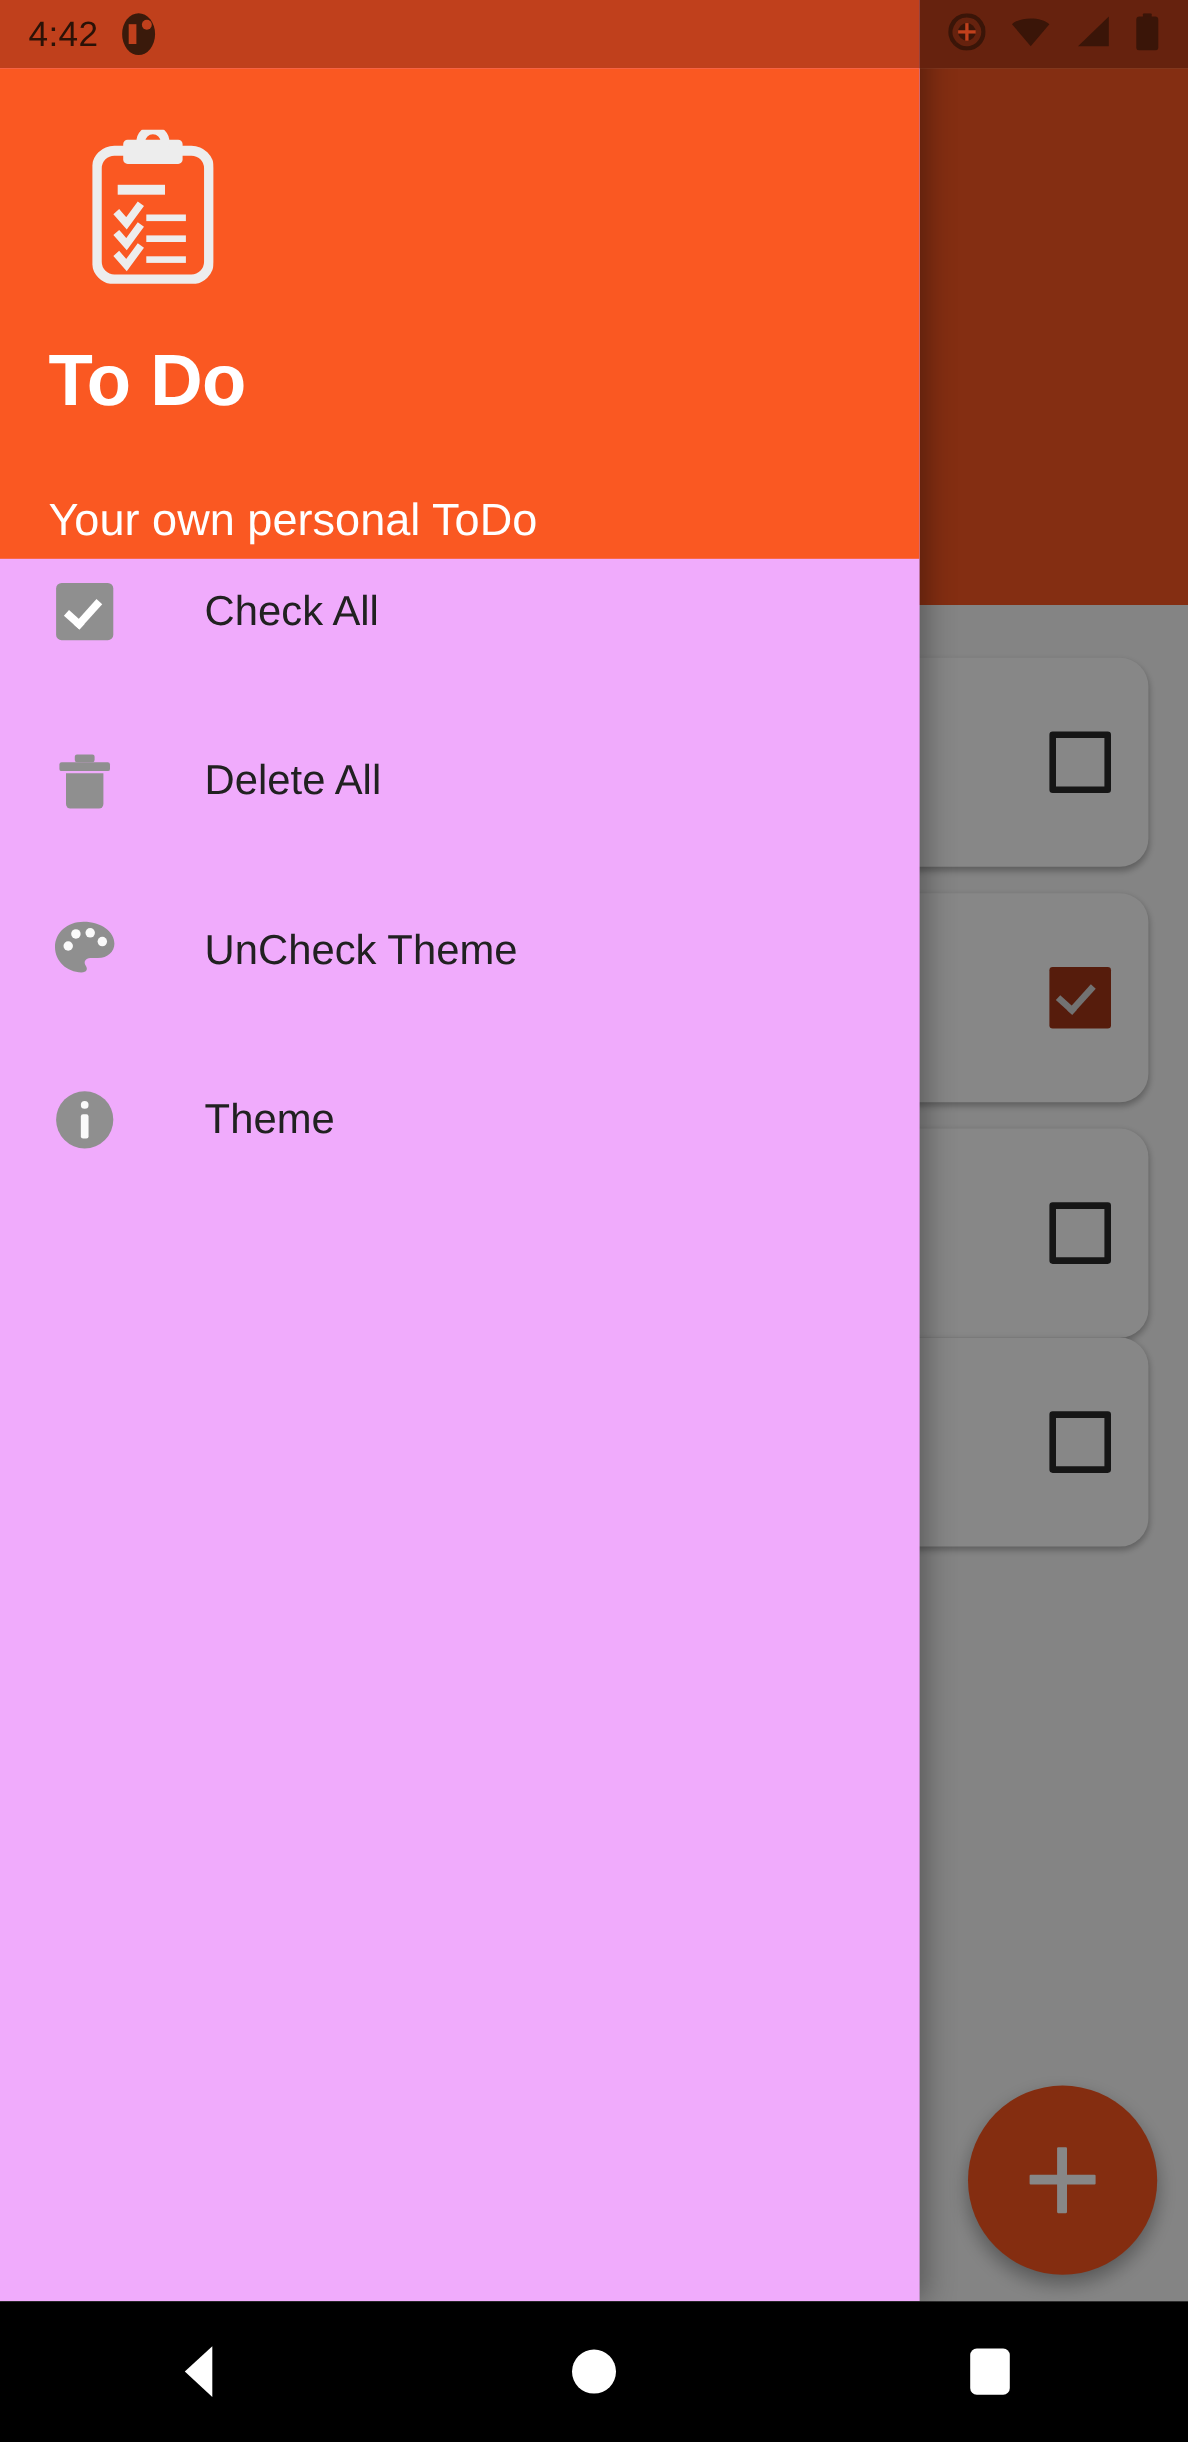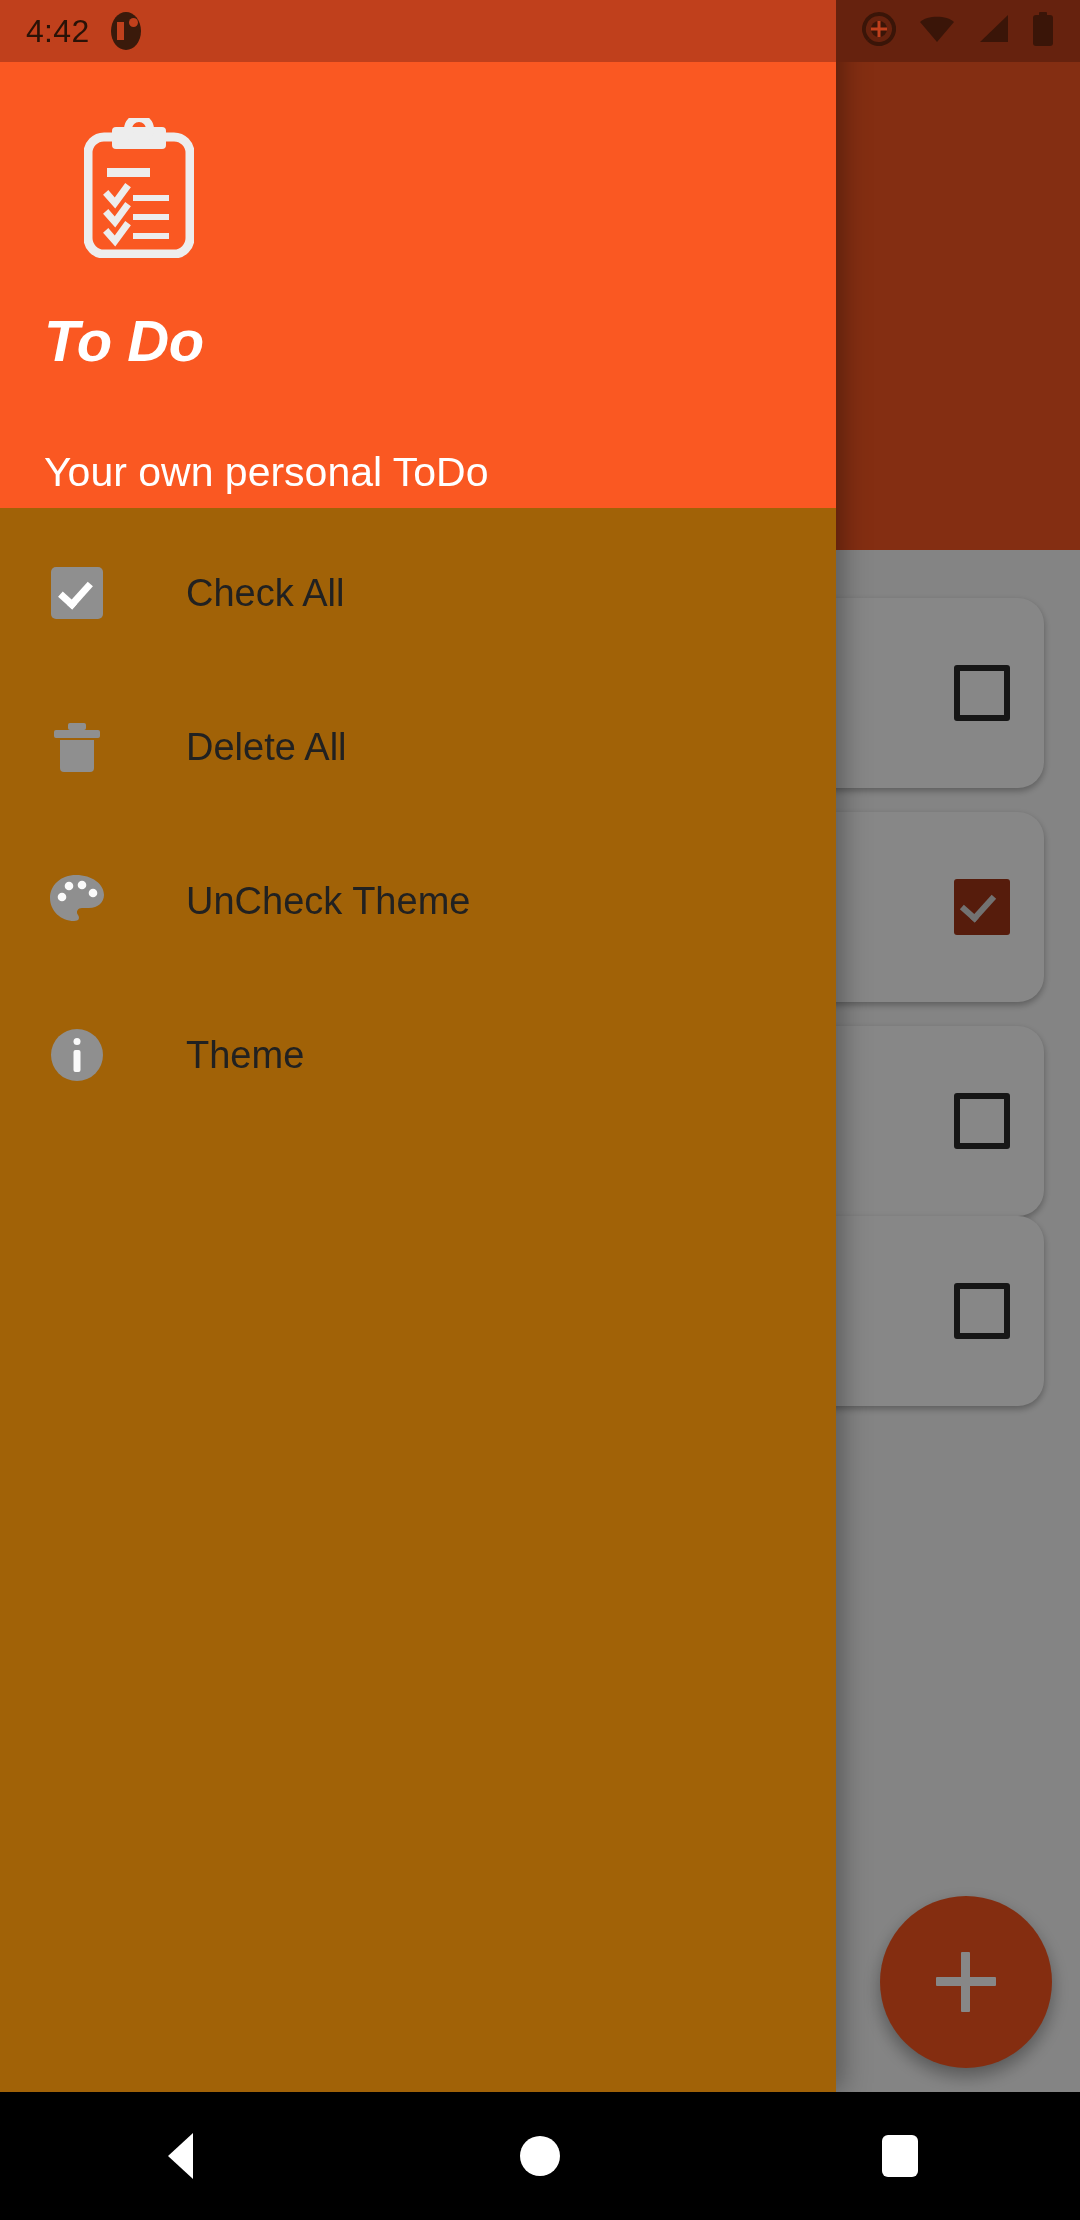--- a/index.html
+++ b/index.html
@@ -124,21 +124,21 @@
     height: 2092px;
     background: rgba(0,0,0,0.47);
   }
 
   
   #drawer {
     position: absolute;
     left: 0; top: 0;
     width: 836px;
     height: 2092px;
-    background: #a16207;
+    background: #f0abfc;
     box-shadow: 6px 0 26px rgba(0,0,0,0.35);
     overflow: hidden;
     text-align: right;
   }
   #drawer-statusbar {
     position: absolute;
     left: 0; top: 0;
     width: 836px; height: 62px;
     background: #C0401C;
     display: flex;
@@ -188,39 +188,38 @@
     left: 84px;
     top: 56px;
     width: 110px;
     height: 140px;
   }
   #drawer-title {
     position: absolute;
     left: 44px;
     top: 250px;
     color: #ffffff;
-    font-size: 58px;
+    font-size: 66px;
     font-weight: bold;
     letter-spacing: -0.5px;
     line-height: 1;
-    font-style: italic;
   }
   #drawer-subtitle {
     position: absolute;
     left: 44px;
     top: 390px;
     color: #ffffff;
     font-size: 41px;
     line-height: 1;
   }
 
   #menu-list {
     position: absolute;
     left: 0;
-    top: 516px;
+    top: 479px;
     width: 836px;
   }
   .menu-item {
     position: relative;
     height: 154px;
     display: flex;
     align-items: center;
     padding-left: 44px;
     box-sizing: border-box;
   }

